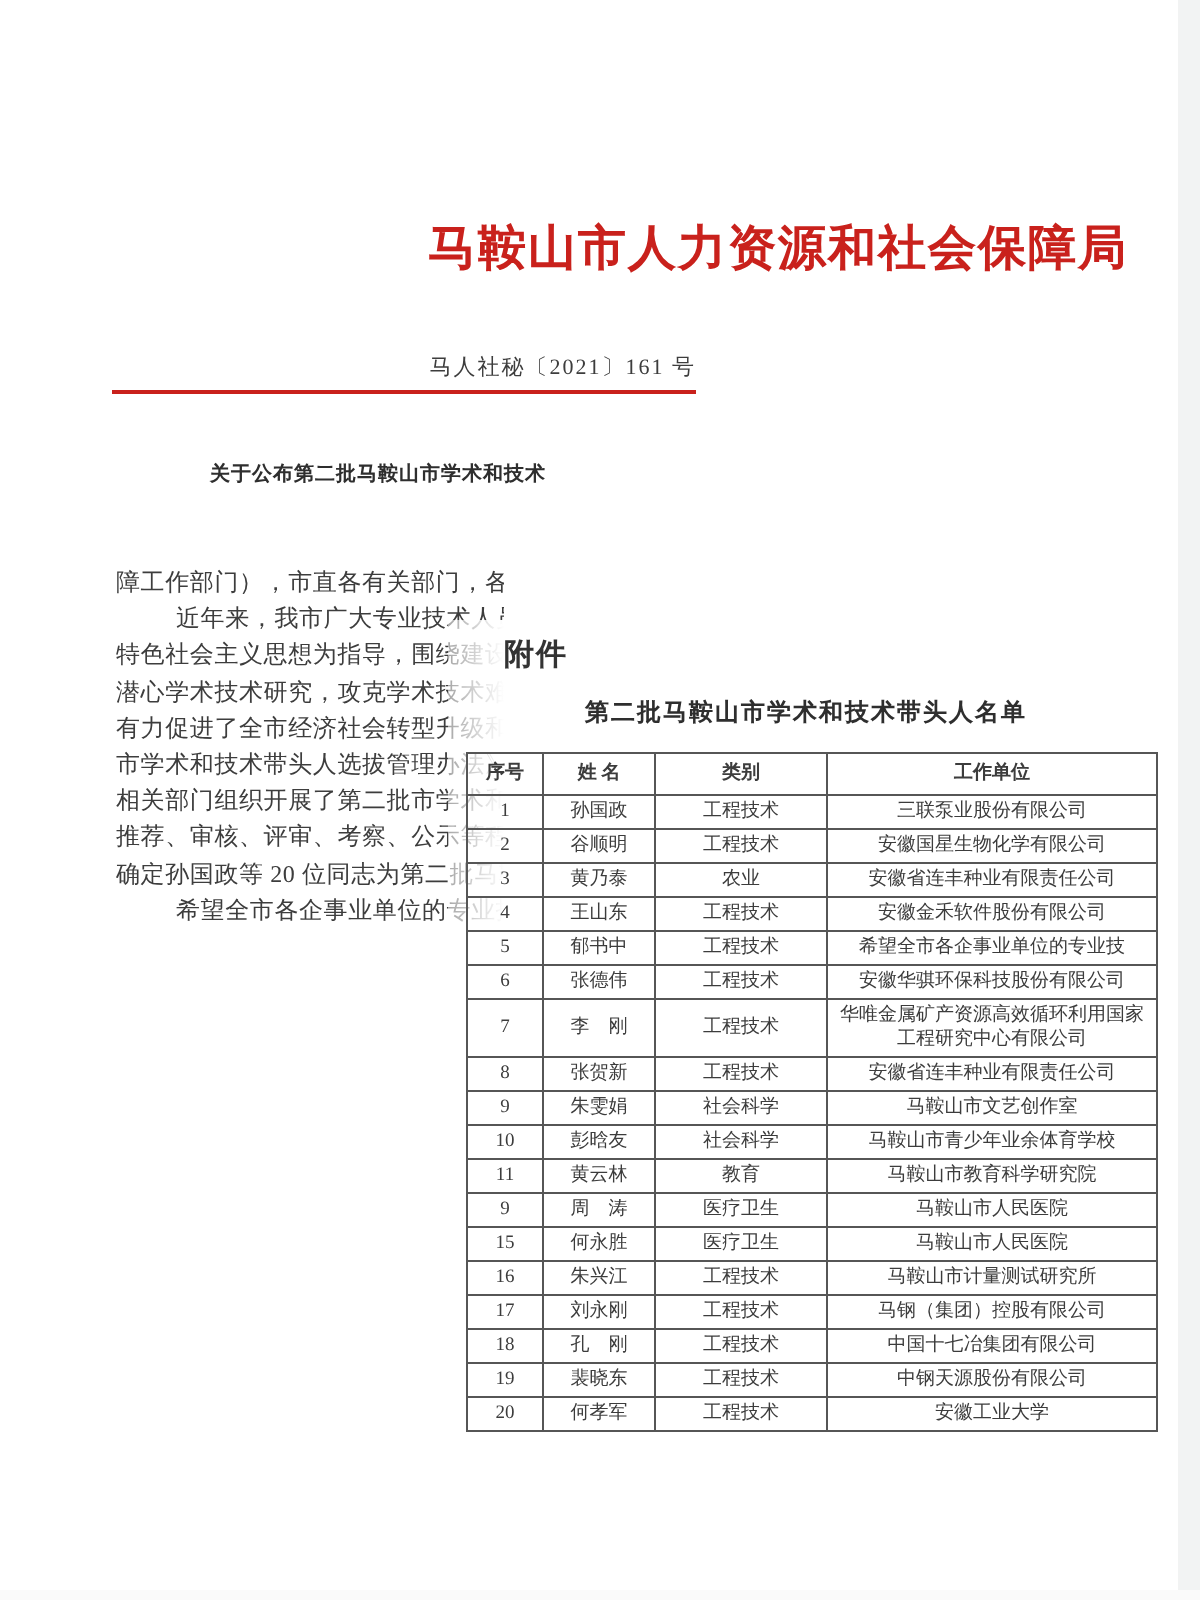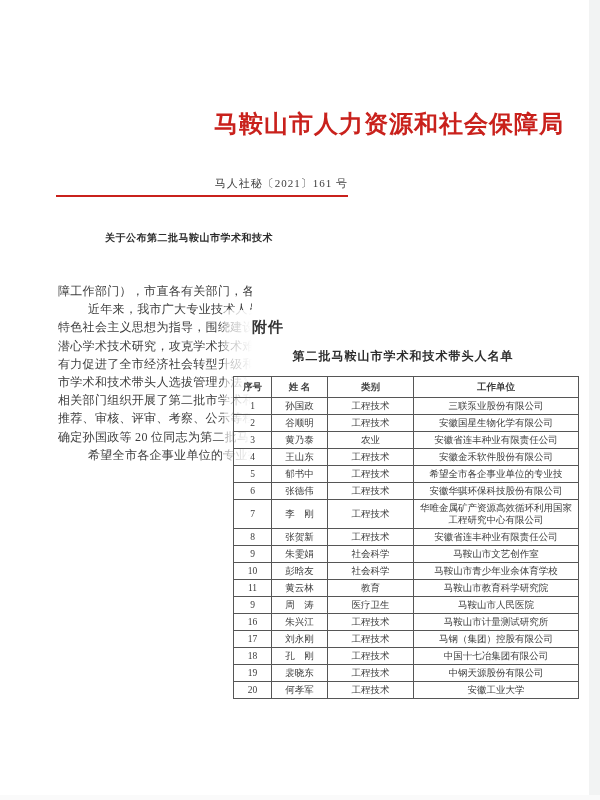--- a/index.html
+++ b/index.html
@@ -185,20 +185,26 @@
             <td>教育</td>
             <td>马鞍山市教育科学研究院</td>
           </tr>
           <tr>
             <td>9</td>
             <td>周　涛</td>
             <td>医疗卫生</td>
             <td>马鞍山市人民医院</td>
           </tr>
           <tr>
+            <td>15</td>
+            <td>何永胜</td>
+            <td>医疗卫生</td>
+            <td>马鞍山市人民医院</td>
+          </tr>
+          <tr>
             <td>16</td>
             <td>朱兴江</td>
             <td>工程技术</td>
             <td>马鞍山市计量测试研究所</td>
           </tr>
           <tr>
             <td>17</td>
             <td>刘永刚</td>
             <td>工程技术</td>
             <td>马钢（集团）控股有限公司</td>

